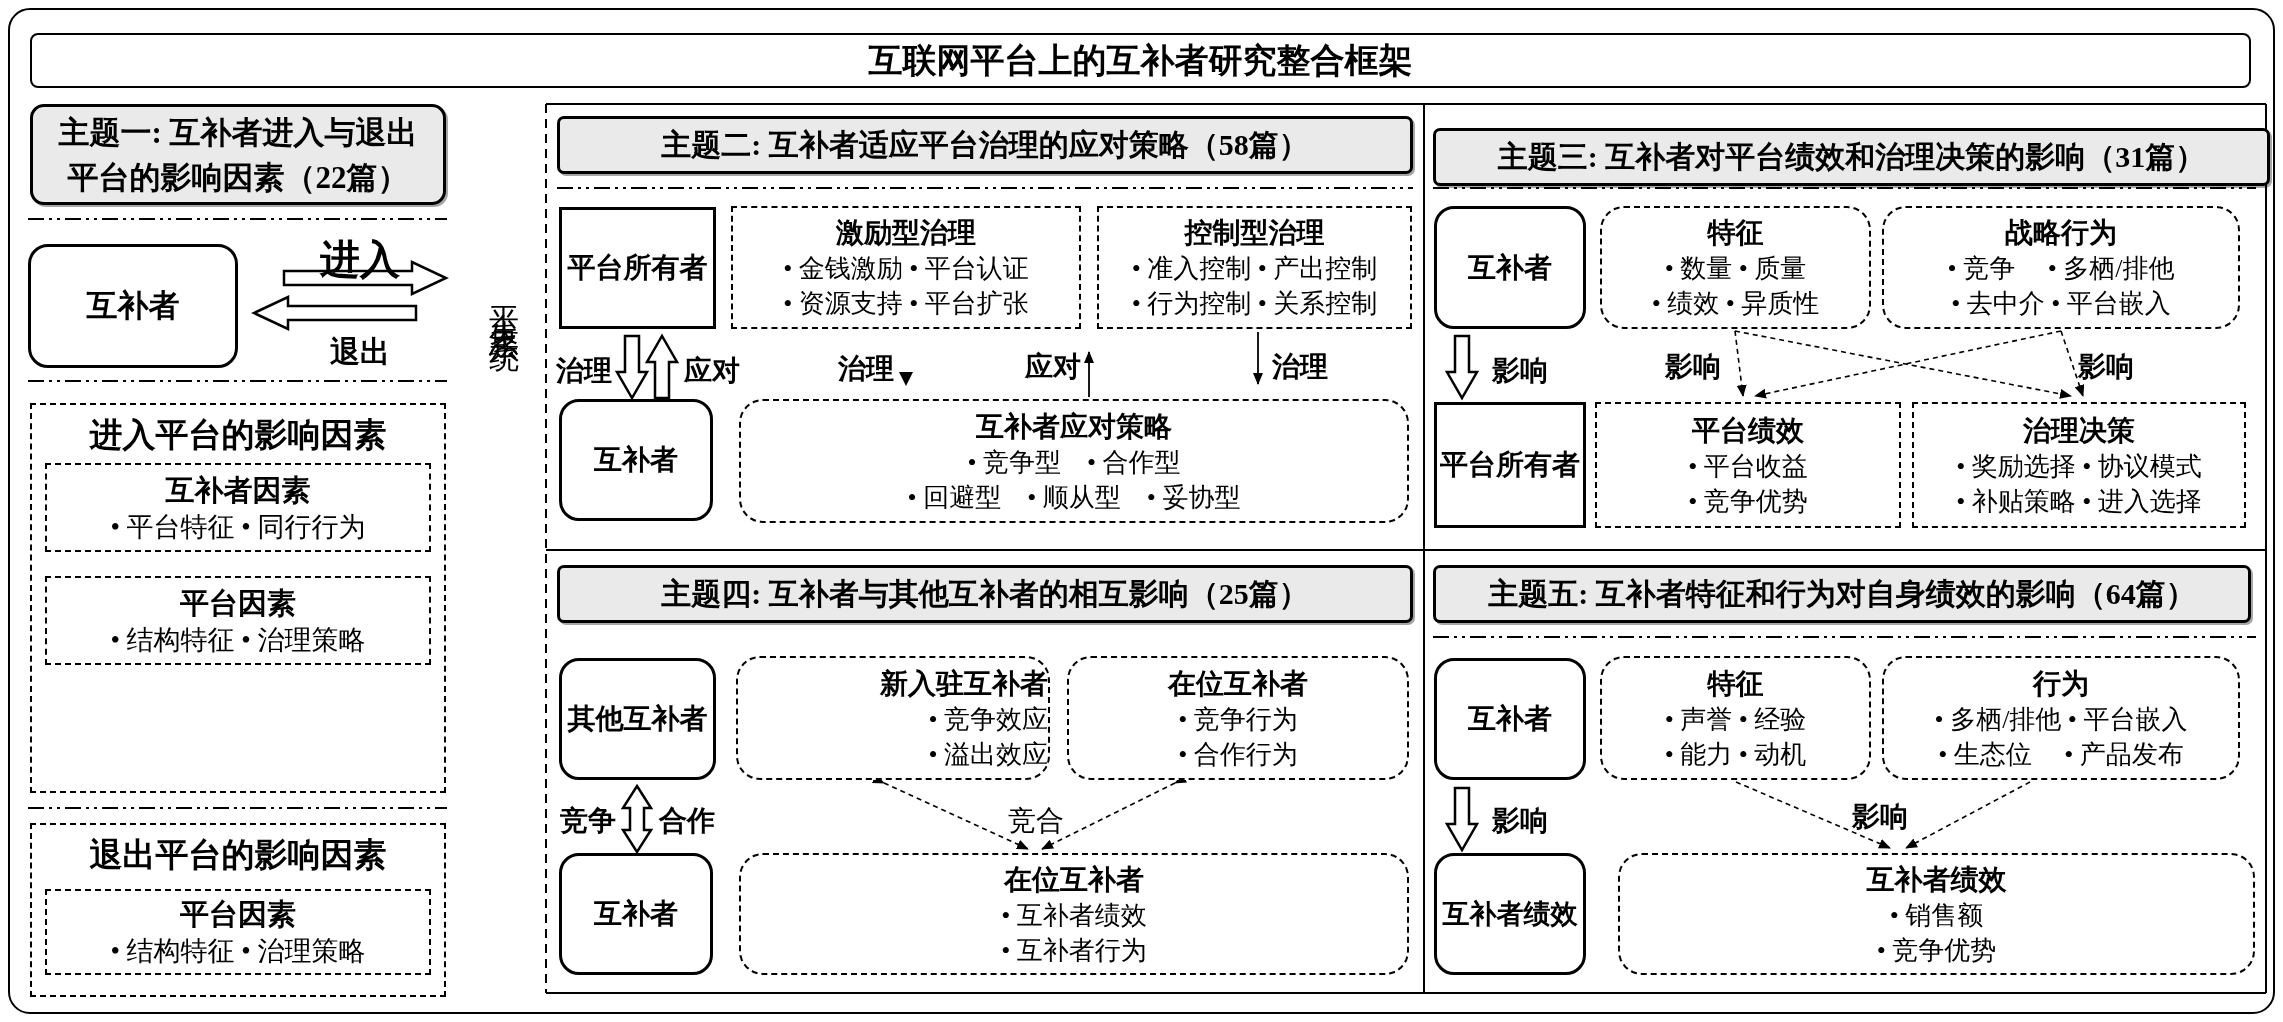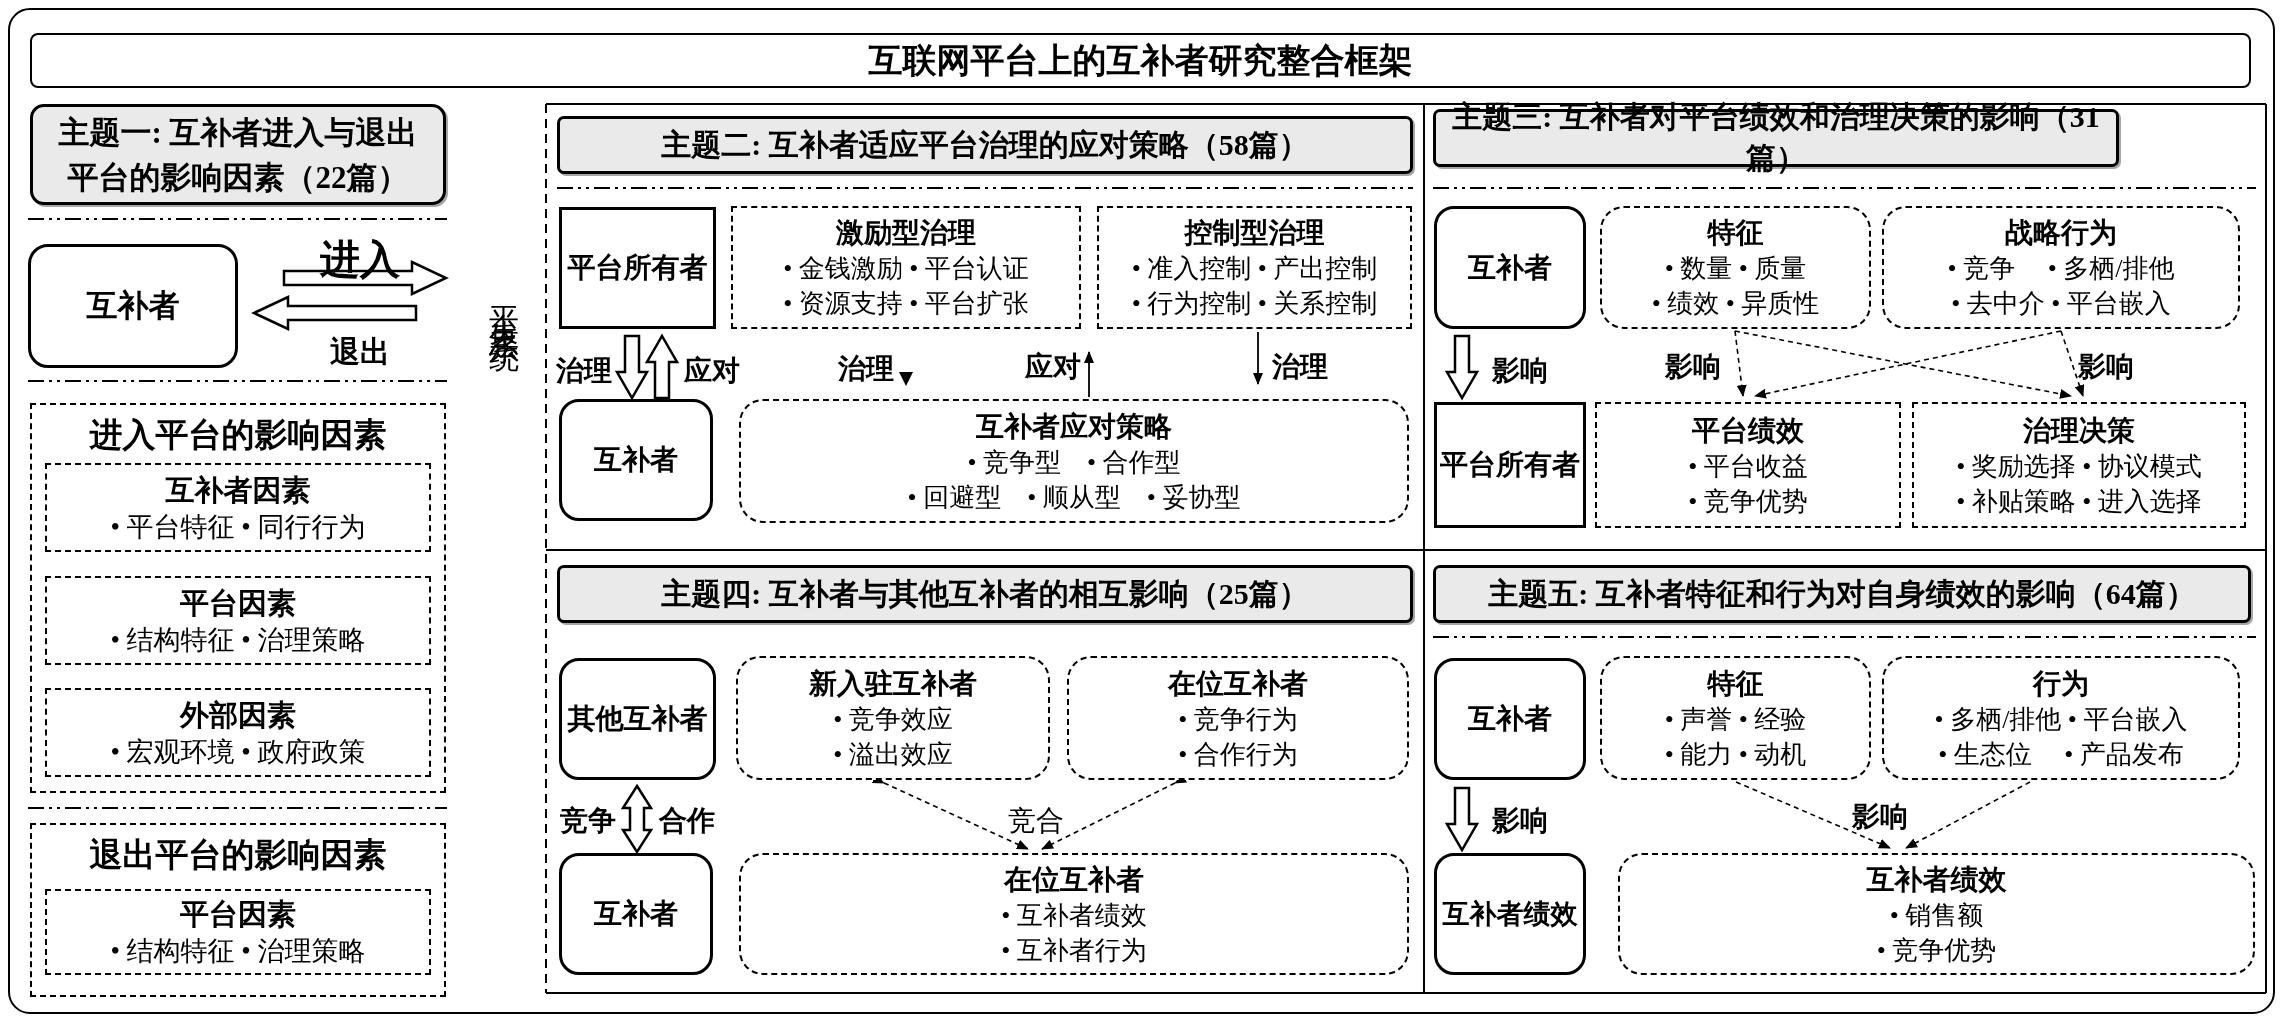--- a/index.html
+++ b/index.html
@@ -141,24 +141,20 @@
 <div class="abs sec" style="left:30px;top:403px;width:416px;height:390px;">
   <div class="sec-title">进入平台的影响因素</div>
   <div class="group" style="top:58px;height:89px;">
     <div class="group-title">互补者因素</div>
     <div class="group-line">• 平台特征 • 同行行为</div>
   </div>
   <div class="group" style="top:171px;height:89px;">
     <div class="group-title">平台因素</div>
     <div class="group-line">• 结构特征 • 治理策略</div>
   </div>
-  <div class="group" style="top:283px;height:89px;">
-    <div class="group-title">外部因素</div>
-    <div class="group-line">• 宏观环境 • 政府政策</div>
-  </div>
 </div>
 
 <div class="abs sec" style="left:30px;top:823px;width:416px;height:174px;">
   <div class="sec-title">退出平台的影响因素</div>
   <div class="group" style="top:64px;height:86px;">
     <div class="group-title">平台因素</div>
     <div class="group-line">• 结构特征 • 治理策略</div>
   </div>
 </div>
 
@@ -181,21 +177,21 @@
 <div class="abs lbl" style="left:834px;top:350px;width:64px;">治理</div>
 <div class="abs lbl" style="left:1021px;top:348px;width:64px;">应对</div>
 <div class="abs lbl" style="left:1268px;top:348px;width:64px;">治理</div>
 <div class="abs actor rounded" style="left:559px;top:399px;width:154px;height:122px;">互补者</div>
 <div class="abs card rounded" style="left:739px;top:399px;width:670px;height:124px;">
   <div class="card-title">互补者应对策略</div>
   <div class="card-line">• 竞争型　• 合作型</div>
   <div class="card-line">• 回避型　• 顺从型　• 妥协型</div>
 </div>
 
-<div class="abs pill" style="left:1433px;top:109px;width:686px;height:58px;">主题三: 互补者对平台绩效和治理决策的影响（31篇）</div>
+<div class="abs pill" style="left:1433px;top:128px;width:837px;height:58px;">主题三: 互补者对平台绩效和治理决策的影响（31篇）</div>
 <div class="abs actor rounded" style="left:1434px;top:206px;width:152px;height:123px;">互补者</div>
 <div class="abs card rounded" style="left:1600px;top:206px;width:271px;height:123px;">
   <div class="card-title">特征</div>
   <div class="card-line">• 数量 • 质量</div>
   <div class="card-line">• 绩效 • 异质性</div>
 </div>
 <div class="abs card rounded" style="left:1882px;top:206px;width:358px;height:123px;justify-content:center;">
   <div class="card-title">战略行为</div>
   <div class="card-line">• 竞争　 • 多栖/排他</div>
   <div class="card-line">• 去中介 • 平台嵌入</div>
@@ -210,21 +206,21 @@
   <div class="card-line">• 竞争优势</div>
 </div>
 <div class="abs card" style="left:1912px;top:402px;width:334px;height:126px;">
   <div class="card-title">治理决策</div>
   <div class="card-line">• 奖励选择 • 协议模式</div>
   <div class="card-line">• 补贴策略 • 进入选择</div>
 </div>
 
 <div class="abs pill" style="left:557px;top:565px;width:856px;height:58px;">主题四: 互补者与其他互补者的相互影响（25篇）</div>
 <div class="abs actor rounded" style="left:559px;top:658px;width:157px;height:122px;">其他互补者</div>
-<div class="abs card rounded" style="left:736px;top:656px;width:314px;height:124px;">
+<div class="abs card rounded" style="left:736px;top:656px;width:314px;height:124px;align-items:flex-end;">
   <div class="card-title">新入驻互补者</div>
   <div class="card-line">• 竞争效应</div>
   <div class="card-line">• 溢出效应</div>
 </div>
 <div class="abs card rounded" style="left:1067px;top:656px;width:342px;height:124px;">
   <div class="card-title">在位互补者</div>
   <div class="card-line">• 竞争行为</div>
   <div class="card-line">• 合作行为</div>
 </div>
 <div class="abs lbl" style="left:556px;top:802px;width:64px;">竞争</div>

